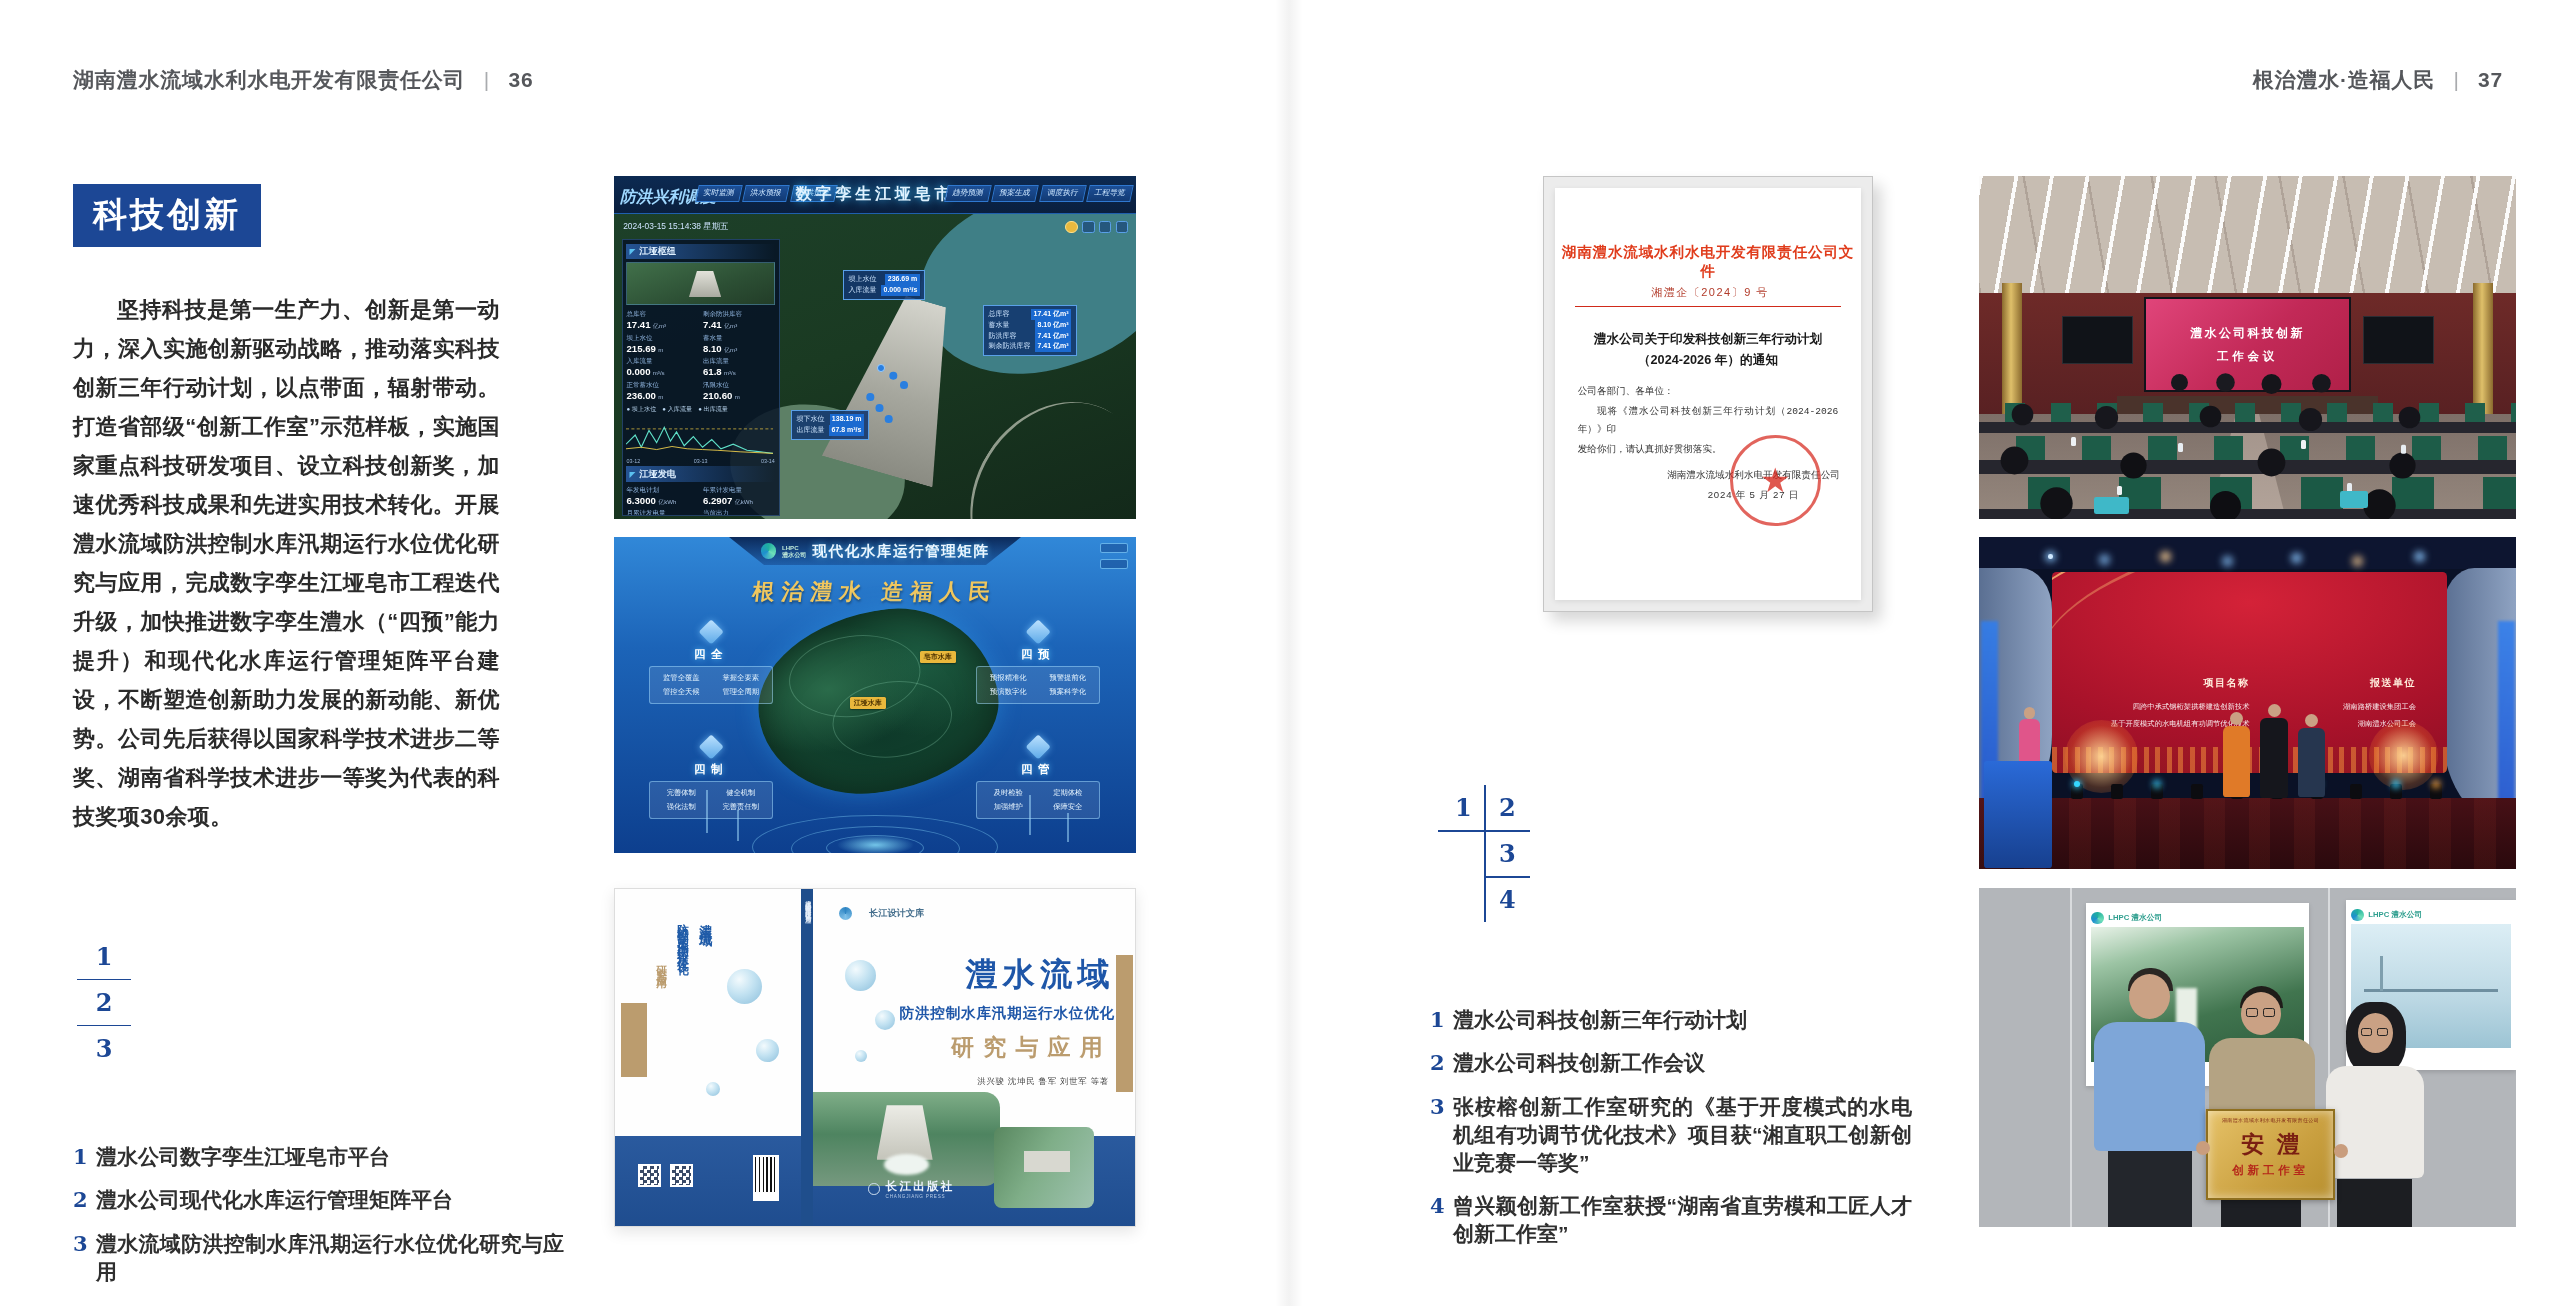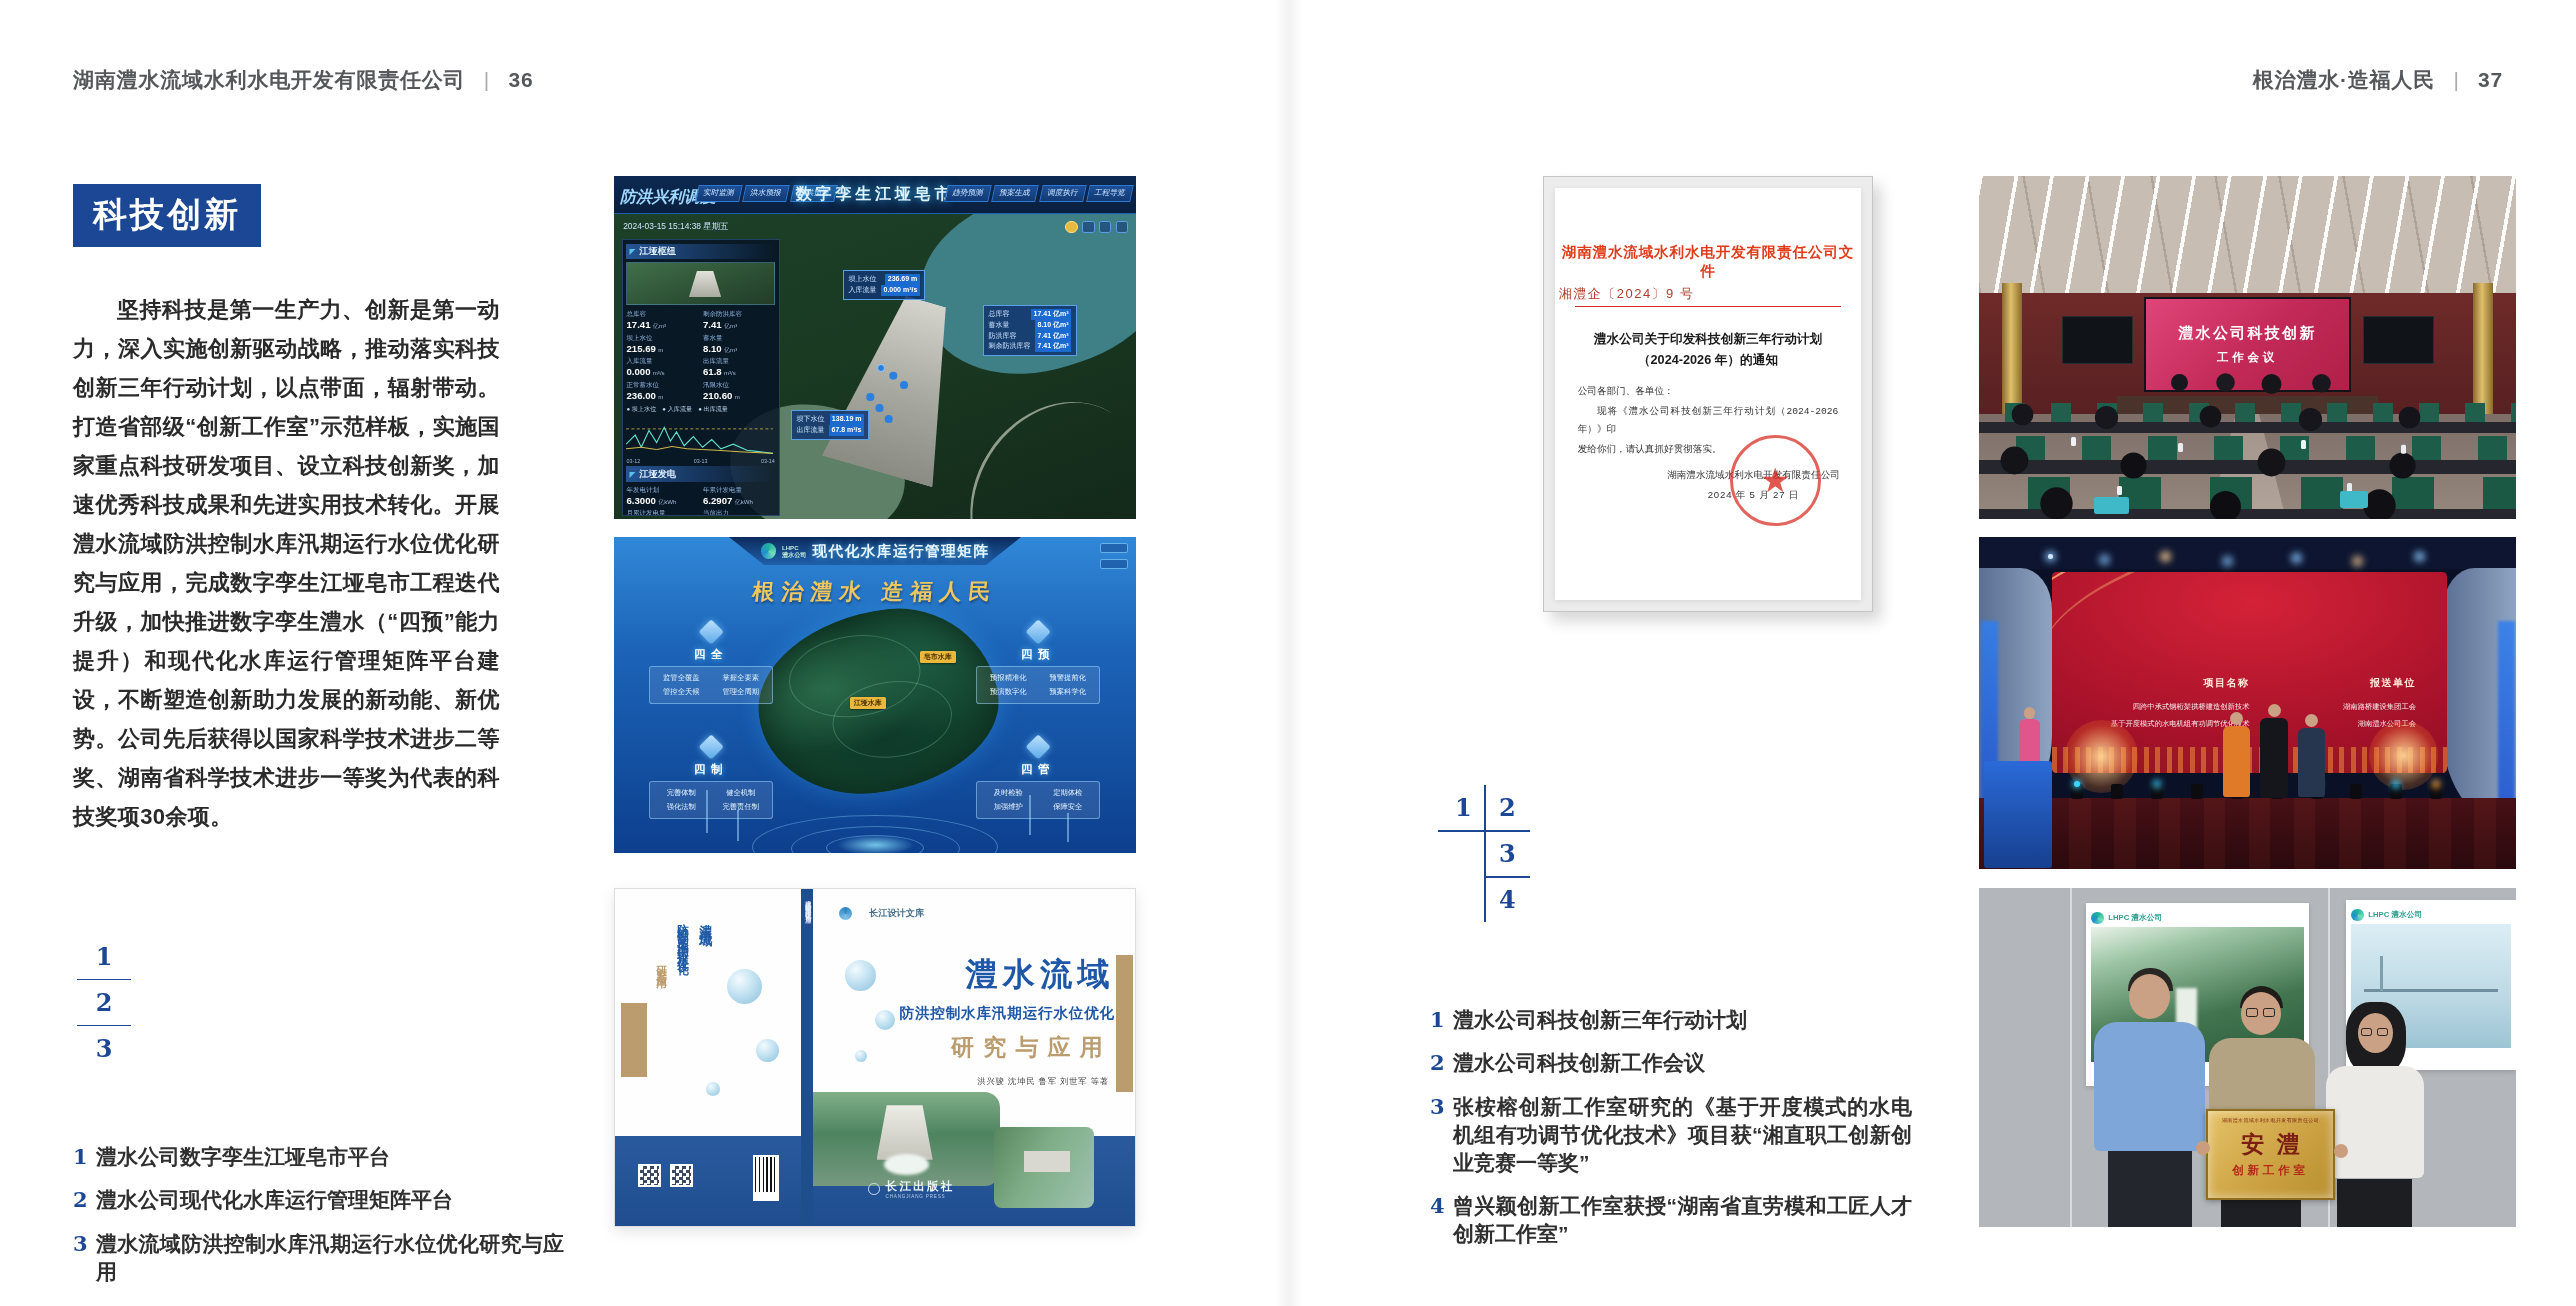--- a/index.html
+++ b/index.html
@@ -160,21 +160,21 @@
   .bk-pub i{width:11.5px;height:11.5px;border-radius:50%;border:1.5px solid #cfe0f0;}
   .bk-pub .cn{font-size:11.5px;font-weight:bold;letter-spacing:2.3px;}
   .bk-pub .en{font-size:4.6px;color:#b8cde8;display:block;letter-spacing:0.8px;}
 
   
   .doc{left:1543px;top:176px;width:330px;height:436px;background:#ececec;border:0.8px solid #c5c5c5;
        box-shadow:7.7px 9.2px 14px rgba(0,0,0,.16);}
   .doc-page{position:absolute;inset:10.7px;background:#fff;box-shadow:0 1.5px 6.1px rgba(0,0,0,.10);}
   .doc-h{position:absolute;left:0;right:0;top:55px;text-align:center;font-size:14.6px;font-weight:900;
          color:#e03c1c;letter-spacing:0.8px;}
-  .doc-no{position:absolute;left:4px;right:0;top:97px;font-size:13px;color:#b23b2a;letter-spacing:1.5px;}
+  .doc-no{position:absolute;left:4px;right:0;top:97px;text-align:center;font-size:11px;color:#b23b2a;letter-spacing:1.5px;}
   .doc-rule{position:absolute;left:20px;right:20px;top:118px;height:1.5px;background:#d02a1a;}
   .doc-t{position:absolute;left:0;right:0;top:141px;text-align:center;font-size:12.7px;font-weight:bold;
          color:#1a1a1a;line-height:21.5px;}
   .doc-sal{position:absolute;left:23px;top:197px;font-size:9.6px;color:#333;}
   .doc-b{position:absolute;left:23px;right:23px;top:215px;font-size:9.6px;color:#333;line-height:18.4px;text-align:justify;}
   .doc-b .ind{text-indent:2em;display:block;font-family:Liberation Mono, monospace;}
   .doc-sign{position:absolute;right:21.5px;top:281px;font-size:9.6px;color:#333;text-align:center;}
   .doc-date{display:block;margin-top:7.7px;letter-spacing:0.8px;}
   .doc-seal{position:absolute;left:175px;top:247px;width:91px;height:91px;border:3.1px solid rgba(214,40,30,.78);
             border-radius:50%;display:flex;align-items:center;justify-content:center;opacity:.92;}
@@ -193,21 +193,21 @@
   .mt-ceil .strips{position:absolute;inset:0;
      background:repeating-linear-gradient(100deg,rgba(255,255,255,.95) 0 3.8px,rgba(255,255,255,0) 3.8px 35px),
                 repeating-linear-gradient(80deg,rgba(90,70,60,.22) 0 2.3px,rgba(0,0,0,0) 2.3px 63px);}
   .mt-wall{position:absolute;left:0;top:117px;right:0;height:129px;background:linear-gradient(180deg,#6e2a28,#572022);}
   .mt-pillar{position:absolute;top:107px;width:20px;height:150px;
              background:linear-gradient(90deg,#8a6a2e,#dfc06a 45%,#8a6a2e);}
   .mt-tv{position:absolute;top:140px;width:71px;height:48px;background:#101318;border:1.5px solid #2a2d33;}
   .mt-screen{position:absolute;left:165px;top:121px;width:207px;height:95px;border:2.3px solid #11131a;
              background:linear-gradient(135deg,#e0457a 0%,#c22957 55%,#b02048 100%);
              display:flex;flex-direction:column;align-items:center;justify-content:center;gap:6.1px;}
-  .mt-s1{font-size:15px;font-weight:bold;color:#fff;letter-spacing:2.3px;}
+  .mt-s1{font-size:12px;font-weight:bold;color:#fff;letter-spacing:2.3px;}
   .mt-s2{font-size:11.5px;font-weight:bold;color:#fff;letter-spacing:3.8px;}
   .mt-desk-head{position:absolute;left:138px;top:220px;width:261px;height:18.4px;background:#4a332b;}
   .mt-floor{position:absolute;left:0;top:238px;right:0;bottom:0;background:linear-gradient(180deg,#7d6f68,#96887e);}
   .mt-aisle{position:absolute;left:230px;top:238px;width:77px;bottom:0;background:linear-gradient(180deg,#a2938a,#b3a49a);
             clip-path:polygon(35% 0,65% 0,100% 100%,0 100%);}
   .mt-chairs{position:absolute;left:0;right:0;}
   .mt-chairs.c1{top:227px;height:20px;background:repeating-linear-gradient(90deg,rgba(0,0,0,0) 0 26px,#1f5f4b 26px 46px);}
   .mt-chairs.c2{top:260px;height:26px;background:repeating-linear-gradient(90deg,rgba(0,0,0,0) 0 37px,#1d5c48 37px 66px);}
   .mt-chairs.c3{top:301px;height:35px;background:repeating-linear-gradient(90deg,rgba(0,0,0,0) 0 49px,#1b5945 49px 91px);}
   .mt-desk{position:absolute;left:0;right:0;background:#26262e;}

